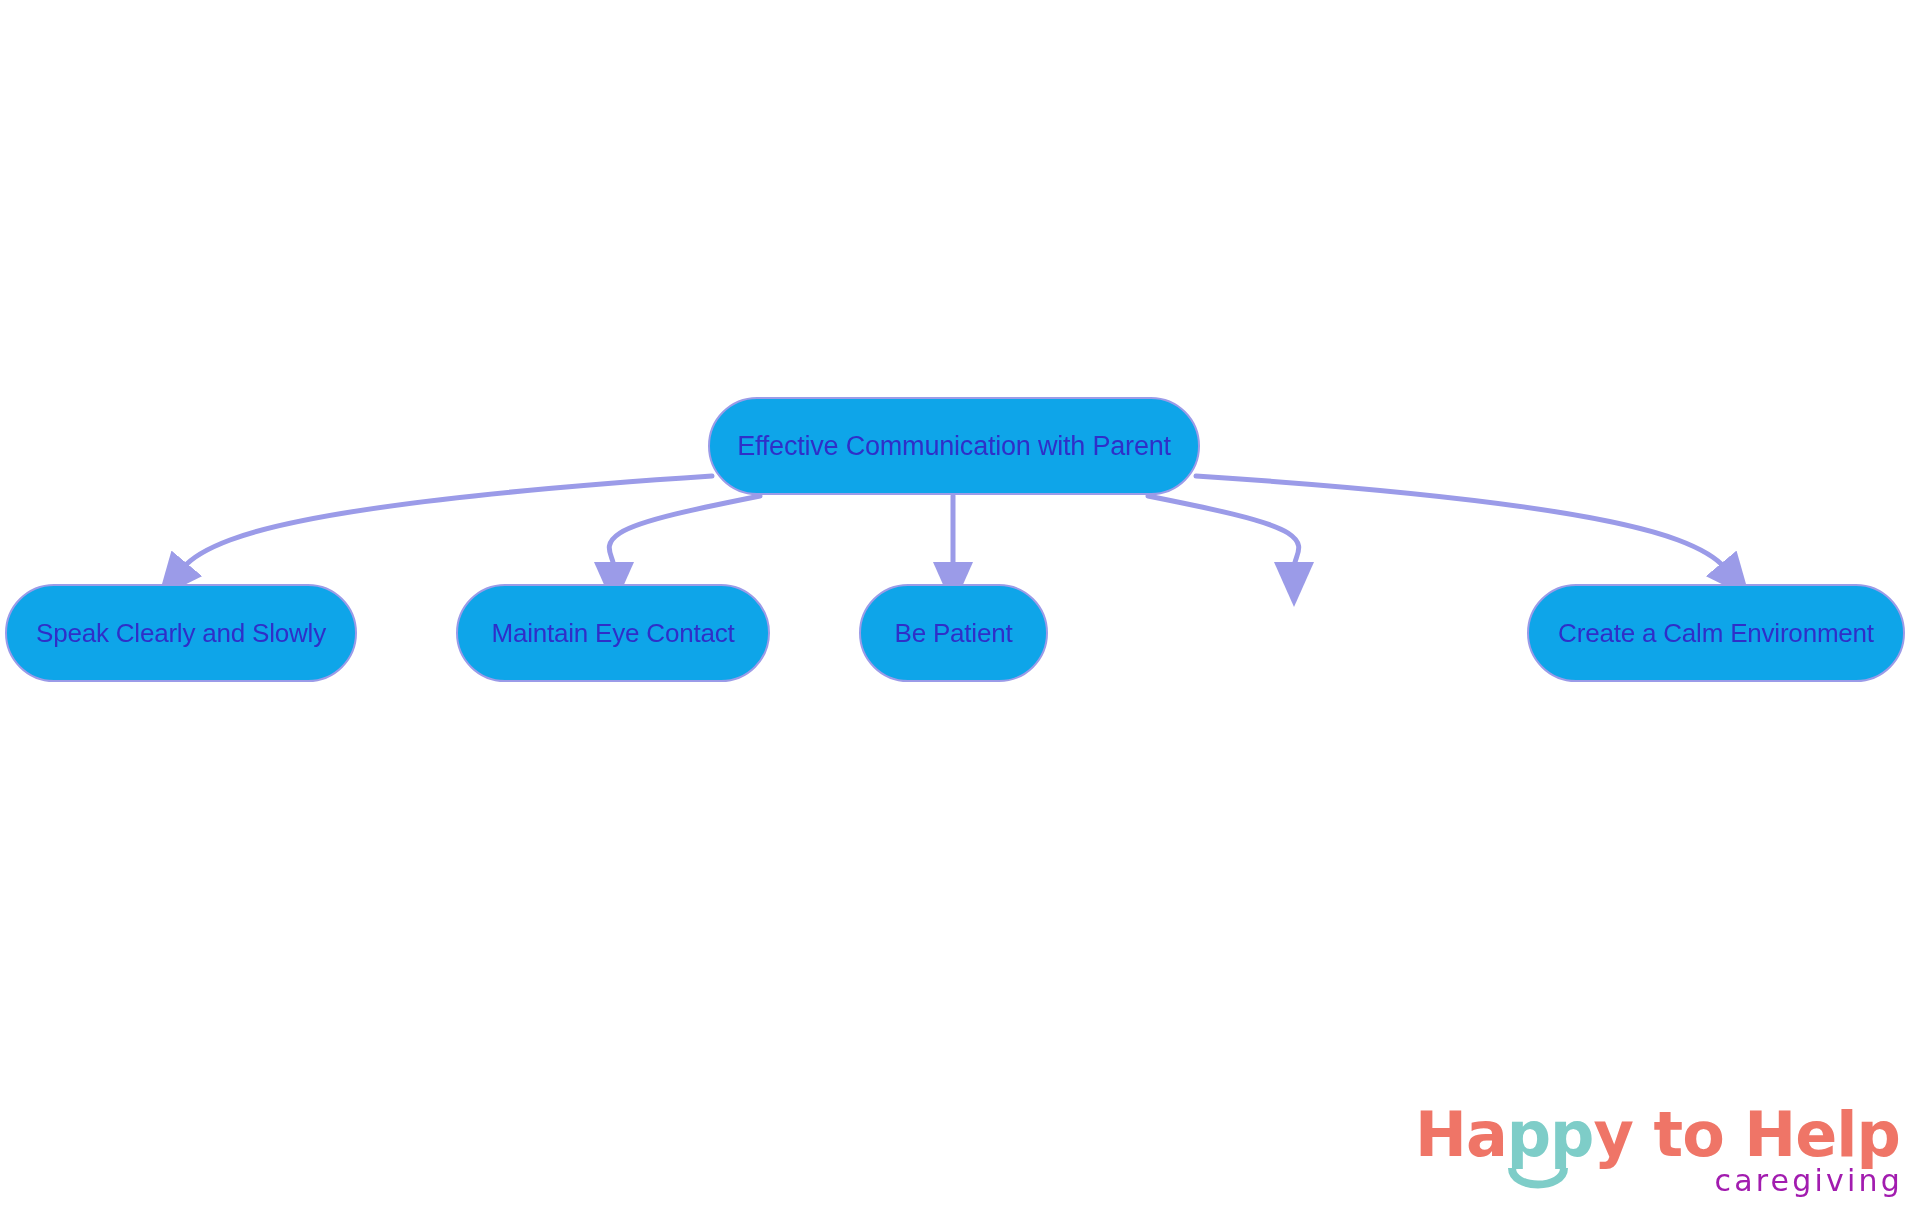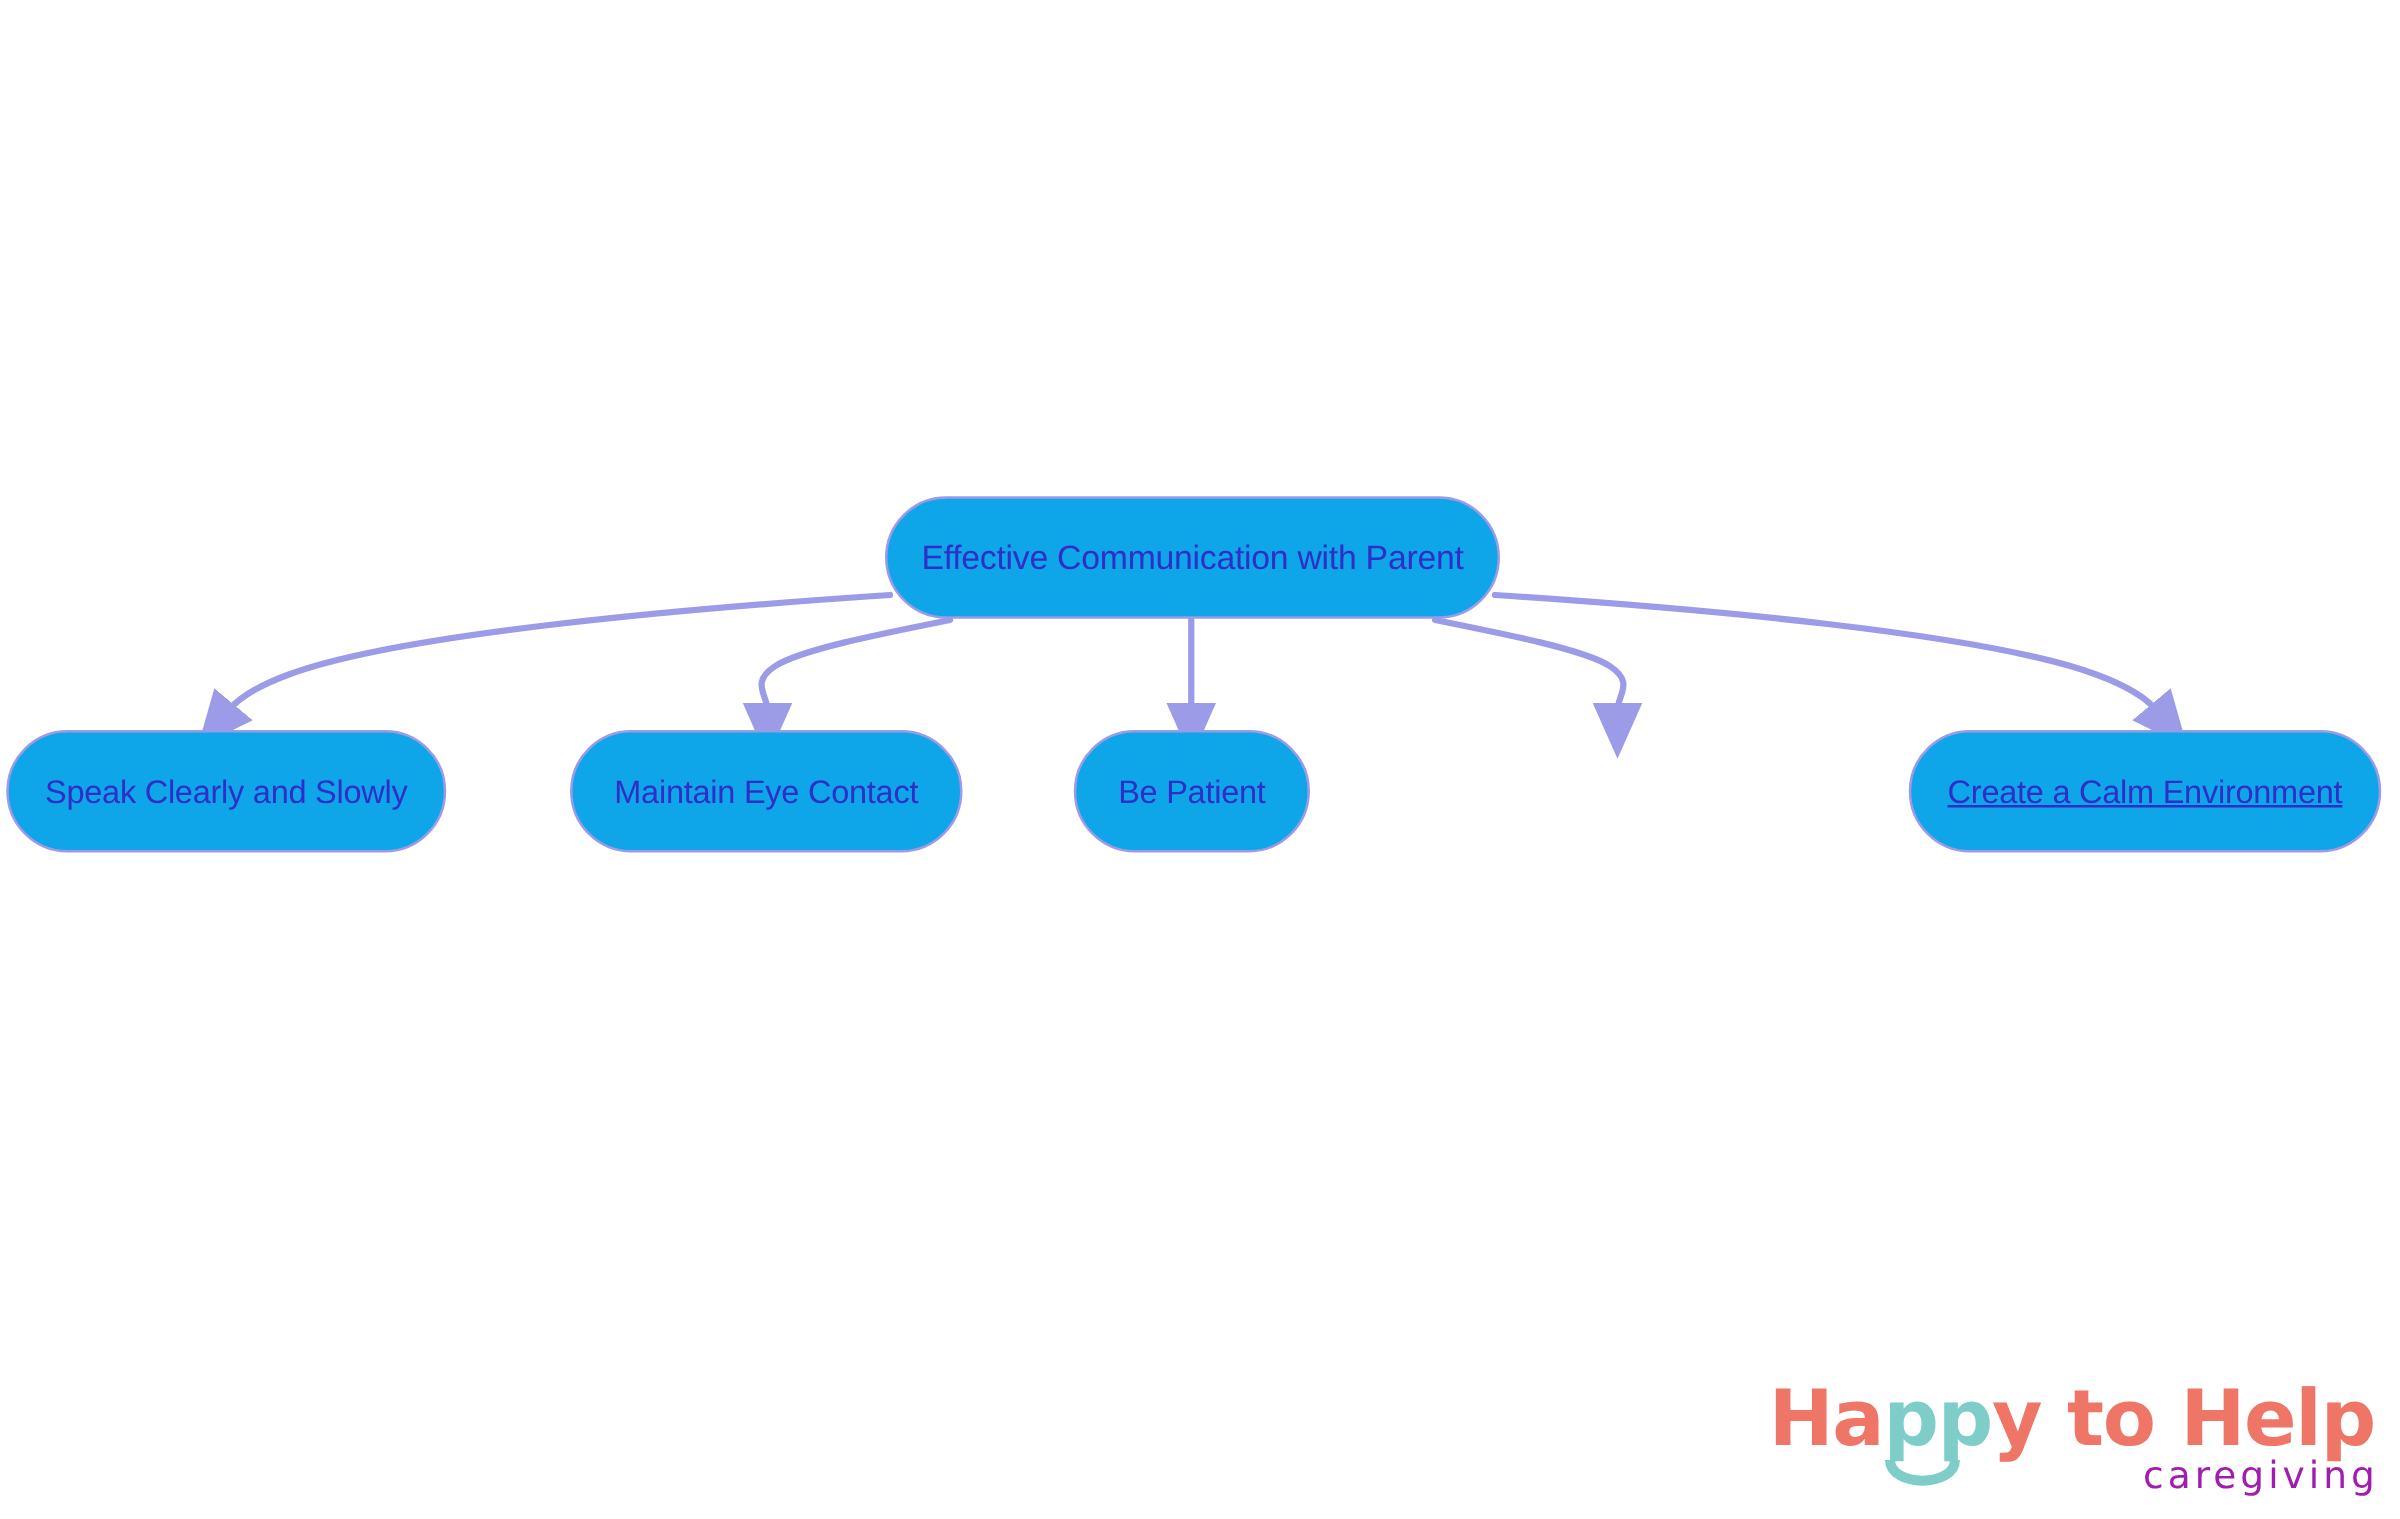--- a/index.html
+++ b/index.html
@@ -80,21 +80,20 @@
     left: 1137px;
     top: 584px;
     width: 302px;
     height: 98px;
   }
   #node-leaf-4 {
     left: 1527px;
     top: 584px;
     width: 378px;
     height: 98px;
-    text-decoration: underline;
   }
 
   
   #logo {
     position: absolute;
     left: 1415px;
     top: 1104px;
     width: 490px;
     height: 104px;
   }

